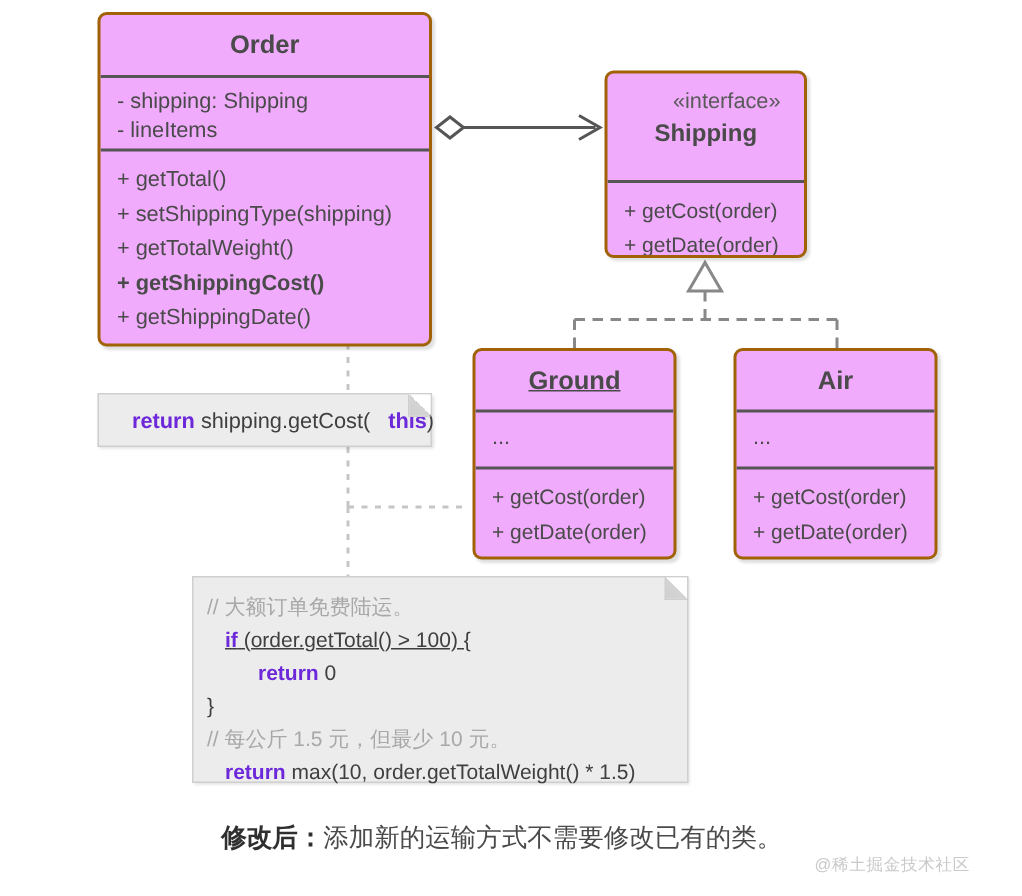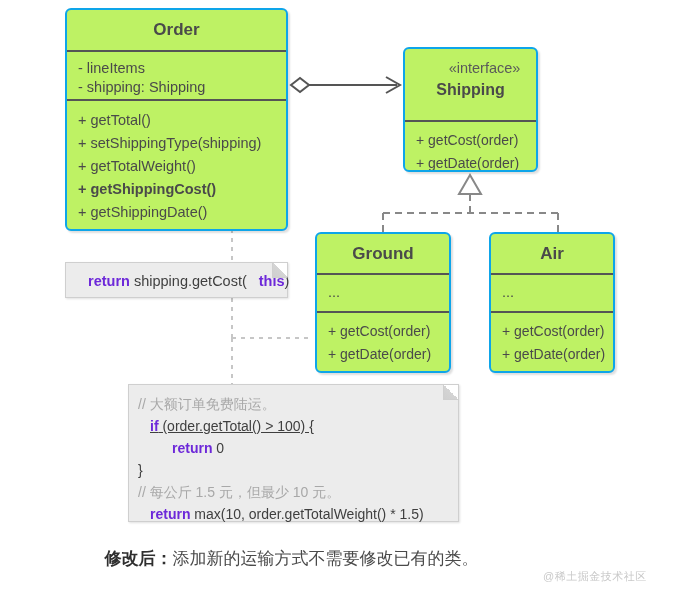--- a/index.html
+++ b/index.html
@@ -25,22 +25,22 @@
     position: absolute;
     left: 0; top: 0;
     width: 681px;
     height: 597px;
     pointer-events: none;
   }
 
   
   .uml-box {
     position: absolute;
-    background: #bef264;
-    border: 2px solid #0ea5e9;
+    background: #f0abfc;
+    border: 2px solid #a16207;
     border-radius: 6px;
     box-sizing: border-box;
     box-shadow: 2px 2px 2px rgba(0,0,0,0.13);
     overflow: hidden;
   }
   .uml-title {
     text-align: center;
     font-weight: bold;
     color: #4a4a4a;
     box-sizing: border-box;
@@ -85,20 +85,21 @@
   }
   .kw { font-weight: bold; color: #6d28d9; margin-left: 12px; }
   .cmt { color: #a8a8a8; }
 
   
   .caption {
     position: absolute;
     width: 583px;
     text-align: center;
     color: #4a4a4a;
+    padding-left: 43px;
   }
   .caption b { color: #2f2f2f; }
 
   .watermark {
     position: absolute;
     color: #c9c9c9;
     font-size: 11px;
     letter-spacing: 0.5px;
   }
 </style>
@@ -130,22 +131,22 @@
     <g>
       <line x1="232" y1="298" x2="232" y2="338" stroke="#c6c6c6" stroke-width="2" stroke-dasharray="4,5"></line>
       <line x1="232" y1="338" x2="313" y2="338" stroke="#c6c6c6" stroke-width="2" stroke-dasharray="4,5"></line>
       <line x1="232" y1="338" x2="232" y2="384" stroke="#c6c6c6" stroke-width="2" stroke-dasharray="4,5"></line>
     </g>
   </svg>
 
   <div class="uml-box" style="left:65px; top:8px; width:223px; height:223px;">
     <div class="uml-title" style="height:40px; line-height:40px; font-size:17px;">Order</div>
     <div class="uml-compartment" style="height:49px; padding-top:7px;">
+      <div class="uml-line" style="font-size:14.5px; line-height:19px;">- shipping: Shipping</div>
       <div class="uml-line" style="font-size:14.5px; line-height:19px;">- lineItems</div>
-      <div class="uml-line" style="font-size:14.5px; line-height:19px;">- shipping: Shipping</div>
     </div>
     <div class="uml-compartment" style="height:134px; padding-top:8px;">
       <div class="uml-line" style="font-size:14.5px; line-height:23px;">+ getTotal()</div>
       <div class="uml-line" style="font-size:14.5px; line-height:23px;">+ setShippingType(shipping)</div>
       <div class="uml-line" style="font-size:14.5px; line-height:23px;">+ getTotalWeight()</div>
       <div class="uml-line" style="font-size:14.5px; line-height:23px;font-weight:bold;">+ getShippingCost()</div>
       <div class="uml-line" style="font-size:14.5px; line-height:23px;">+ getShippingDate()</div>
     </div>
   </div>
 
@@ -154,31 +155,31 @@
       <div class="uml-stereotype" style="font-size:14.5px; line-height:20px;padding-left:28px;">«interface»</div>
       <div class="uml-title" style="font-size:16px; line-height:24px;">Shipping</div>
     </div>
     <div class="uml-compartment" style="height:63px; padding-top:7px;">
       <div class="uml-line" style="font-size:14px; line-height:23px;">+ getCost(order)</div>
       <div class="uml-line" style="font-size:14px; line-height:23px;">+ getDate(order)</div>
     </div>
   </div>
 
   <div class="uml-box" style="left:315px; top:232px; width:136px; height:141px;">
-    <div class="uml-title" style="height:39px; line-height:39px; font-size:17px;">Ground</div>
+    <div class="uml-title" style="height:39px; line-height:39px; font-size:17px;text-decoration:underline;">Ground</div>
     <div class="uml-compartment" style="height:38px; padding-top:6px;">
       <div class="uml-line" style="font-size:14.5px; line-height:22px;">...</div>
     </div>
     <div class="uml-compartment" style="height:64px; padding-top:7px;">
       <div class="uml-line" style="font-size:14px; line-height:23px;">+ getCost(order)</div>
       <div class="uml-line" style="font-size:14px; line-height:23px;">+ getDate(order)</div>
     </div>
   </div>
 
-  <div class="uml-box" style="left:489px; top:232px; width:126px; height:141px;">
+  <div class="uml-box" style="left:489px; top:232px; width:136px; height:141px;">
     <div class="uml-title" style="height:39px; line-height:39px; font-size:17px;">Air</div>
     <div class="uml-compartment" style="height:38px; padding-top:6px;">
       <div class="uml-line" style="font-size:14.5px; line-height:22px;">...</div>
     </div>
     <div class="uml-compartment" style="height:64px; padding-top:7px;">
       <div class="uml-line" style="font-size:14px; line-height:23px;">+ getCost(order)</div>
       <div class="uml-line" style="font-size:14px; line-height:23px;">+ getDate(order)</div>
     </div>
   </div>
 

